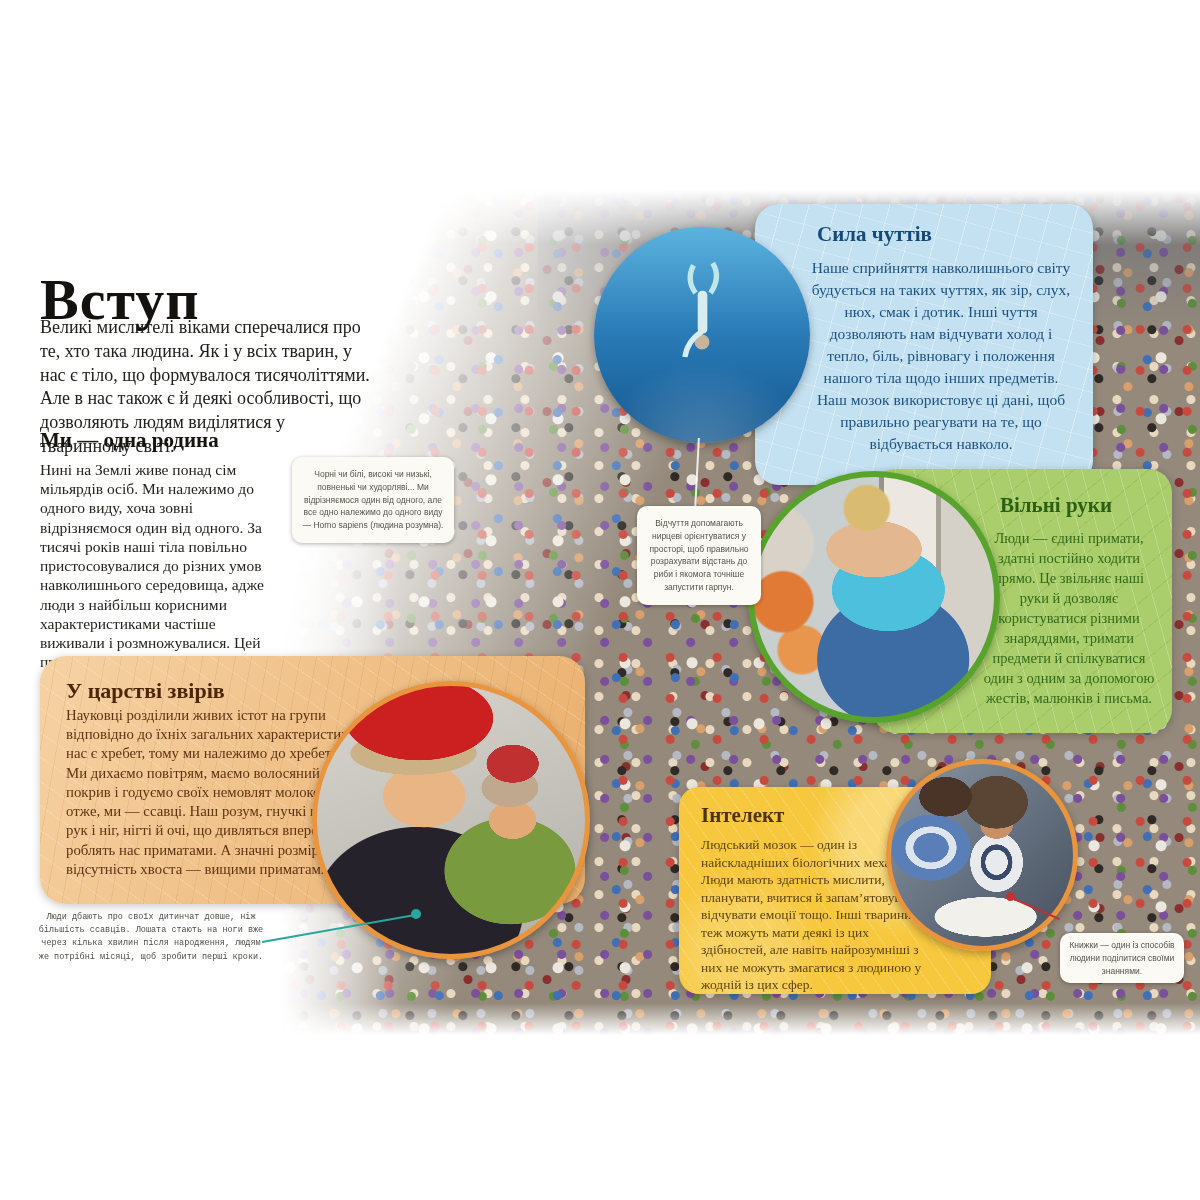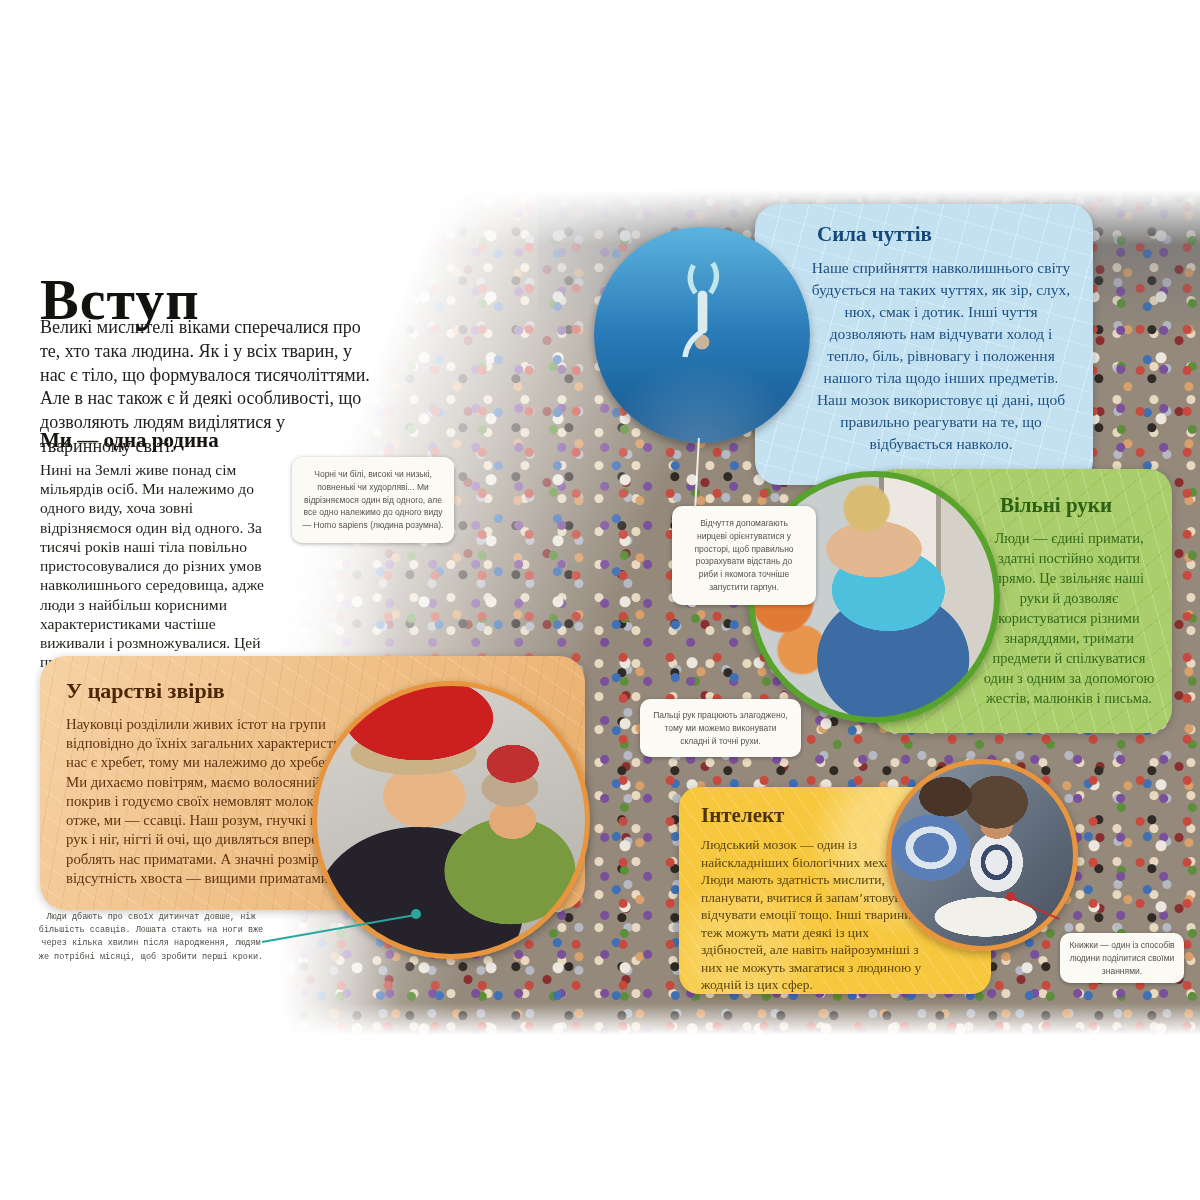--- a/index.html
+++ b/index.html
@@ -61,21 +61,21 @@
   .box-hands h3{margin:24px 16px 10px 128px;color:#2c6012;}
   .box-hands p{margin:0 16px 0 110px;text-align:center;font-size:14.5px;line-height:1.38;color:#336a1a;}
 
   .box-animals{left:40px;top:656px;width:545px;min-height:226px;border-radius:26px;
     background:linear-gradient(120deg,#f6d2a4,#e9ad69);
     background-image:
       repeating-linear-gradient(100deg, rgba(150,85,30,0.10) 0 1px, rgba(0,0,0,0) 1px 16px),
       repeating-linear-gradient(35deg, rgba(255,255,255,0.18) 0 1px, rgba(0,0,0,0) 1px 20px),
       linear-gradient(120deg,#f6d2a4,#e9ad69);
     padding-bottom:22px;}
-  .box-animals h3{margin:22px 0 11px 26px;font-size:22px;color:#4b2608;}
+  .box-animals h3{margin:22px 0 2px 26px;font-size:22px;color:#4b2608;}
   .box-animals p{margin:0 0 0 26px;width:302px;font-size:14.8px;line-height:1.3;color:#5e3312;}
 
   .box-intellect{left:679px;top:787px;width:312px;min-height:198px;border-radius:20px;
     background-color:#f7c83e;
     background-image:
       radial-gradient(circle at 72% 26%, rgba(255,255,255,0.30) 0 55px, rgba(0,0,0,0) 95px),
       radial-gradient(circle at 20% 80%, rgba(255,255,255,0.18) 0 40px, rgba(0,0,0,0) 80px),
       repeating-linear-gradient(55deg, rgba(255,255,255,0.18) 0 1px, rgba(0,0,0,0) 1px 14px);
     }
   .box-intellect h3{margin:16px 0 8px 22px;color:#4e3404;}
@@ -122,21 +122,21 @@
       radial-gradient(ellipse 16% 18% at 58% 54%, #e8eaee 0 38%, #3a4a6b 39% 54%, #e8eaee 55% 90%, rgba(0,0,0,0) 91%),
       radial-gradient(ellipse 31% 12% at 52% 84%, #f2f0ea 0 90%, rgba(0,0,0,0) 91%),
       linear-gradient(135deg,#8a95a3 0%,#5f6b7a 60%,#474f5c 100%);}
 
   
   .callout{position:absolute;background:#fbfaf4;border-radius:10px;
     box-shadow:0 1px 4px rgba(0,0,0,0.3);
     font-family:"Liberation Sans", sans-serif;font-size:8.5px;line-height:1.5;
     color:#55534b;text-align:center;}
   .co-species{left:292px;top:457px;width:144px;padding:11px 9px;}
-  .co-diver{left:672px;top:506px;width:110px;padding:11px 17px;}
+  .co-diver{left:637px;top:506px;width:110px;padding:11px 7px;}
   .co-fingers{left:640px;top:699px;width:143px;padding:10px 9px;}
   .co-books{left:1060px;top:933px;width:110px;padding:6px 7px;}
   .caption-babies{position:absolute;left:36px;top:911px;width:230px;
     font-family:Liberation Mono, monospace;font-size:8.5px;line-height:1.55;
     color:#4f4e47;text-align:center;}
 
   
   .rope{position:absolute;left:696px;top:438px;width:2px;height:72px;
     background:rgba(255,255,255,0.85);transform:rotate(3deg);}
   .line-teal{position:absolute;left:262px;top:941px;width:157px;height:2px;
@@ -187,21 +187,20 @@
   <div class="circle c-mother"></div>
 
   <div class="box box-intellect">
     <h3>Інтелект</h3>
     <p>Людський мозок — один із найскладніших біологічних механізмів. Люди мають здатність мислити, планувати, вчитися й запам’ятовувати, відчувати емоції тощо. Інші тварини теж можуть мати деякі із цих здібностей, але навіть найрозумніші з них не можуть змагатися з людиною у жодній із цих сфер.</p>
   </div>
   <div class="circle c-father"></div>
 
   <div class="callout co-species">Чорні чи білі, високі чи низькі, повненькі чи худорляві... Ми відрізняємося один від одного, але все одно належимо до одного виду — Homo sapiens (людина розумна).</div>
   <div class="callout co-diver">Відчуття допомагають нирцеві орієнтуватися у просторі, щоб правильно розрахувати відстань до риби і якомога точніше запустити гарпун.</div>
-  <div class="callout co-fingers">Пальці рук працюють злагоджено, тому ми можемо виконувати складні й точні рухи.</div>
   <div class="callout co-books">Книжки — один із способів людини поділитися своїми знаннями.</div>
   <div class="caption-babies">Люди дбають про своїх дитинчат довше, ніж більшість ссавців. Лошата стають на ноги вже через кілька хвилин після народження, людям же потрібні місяці, щоб зробити перші кроки.</div>
 
   <div class="line-teal"></div>
   <div class="dot-teal"></div>
   <div class="line-red"></div>
   <div class="dot-red"></div>
 
 </div>
 

